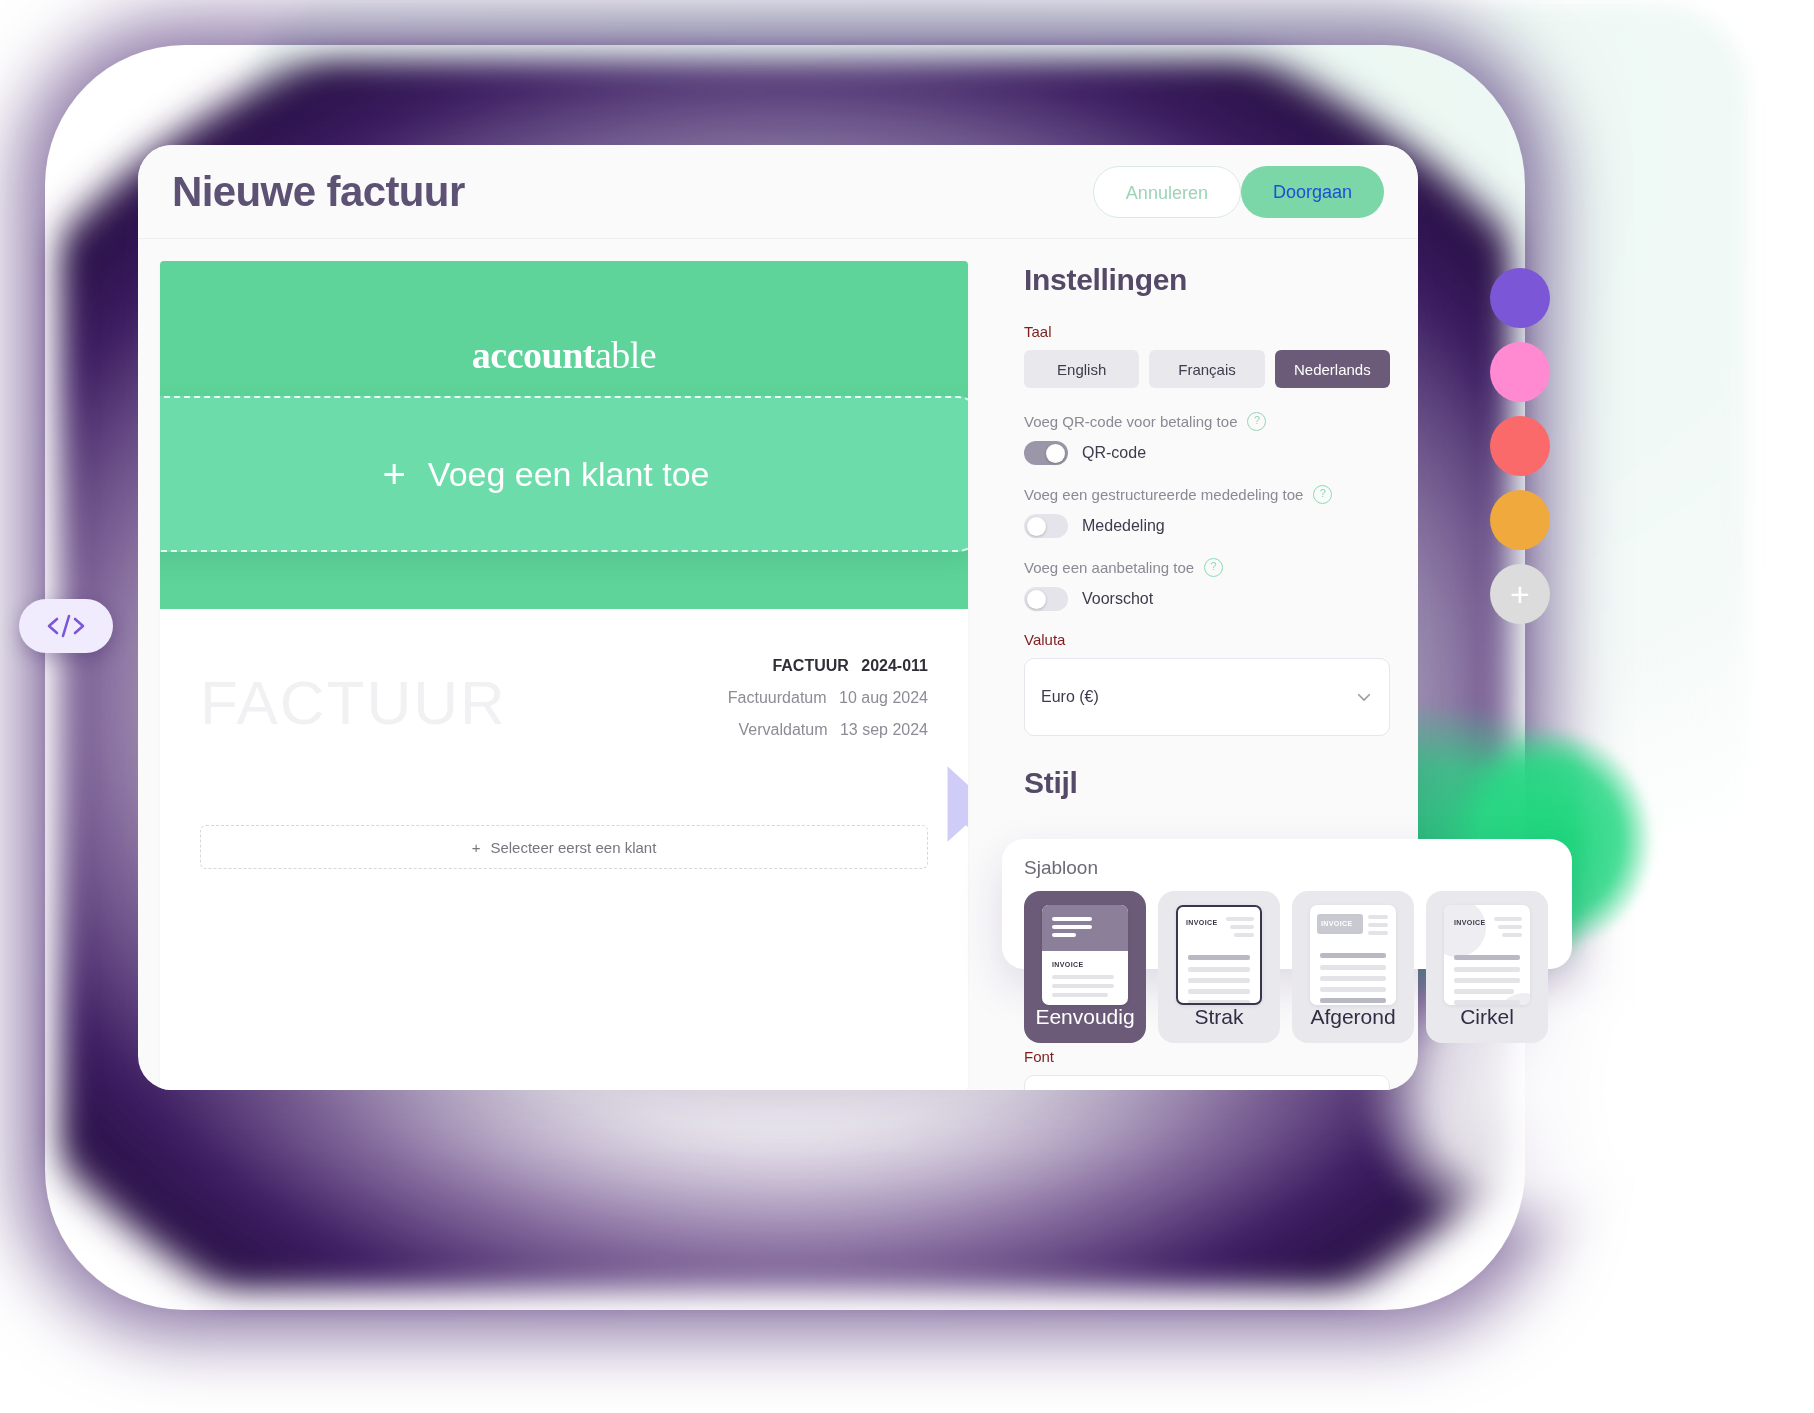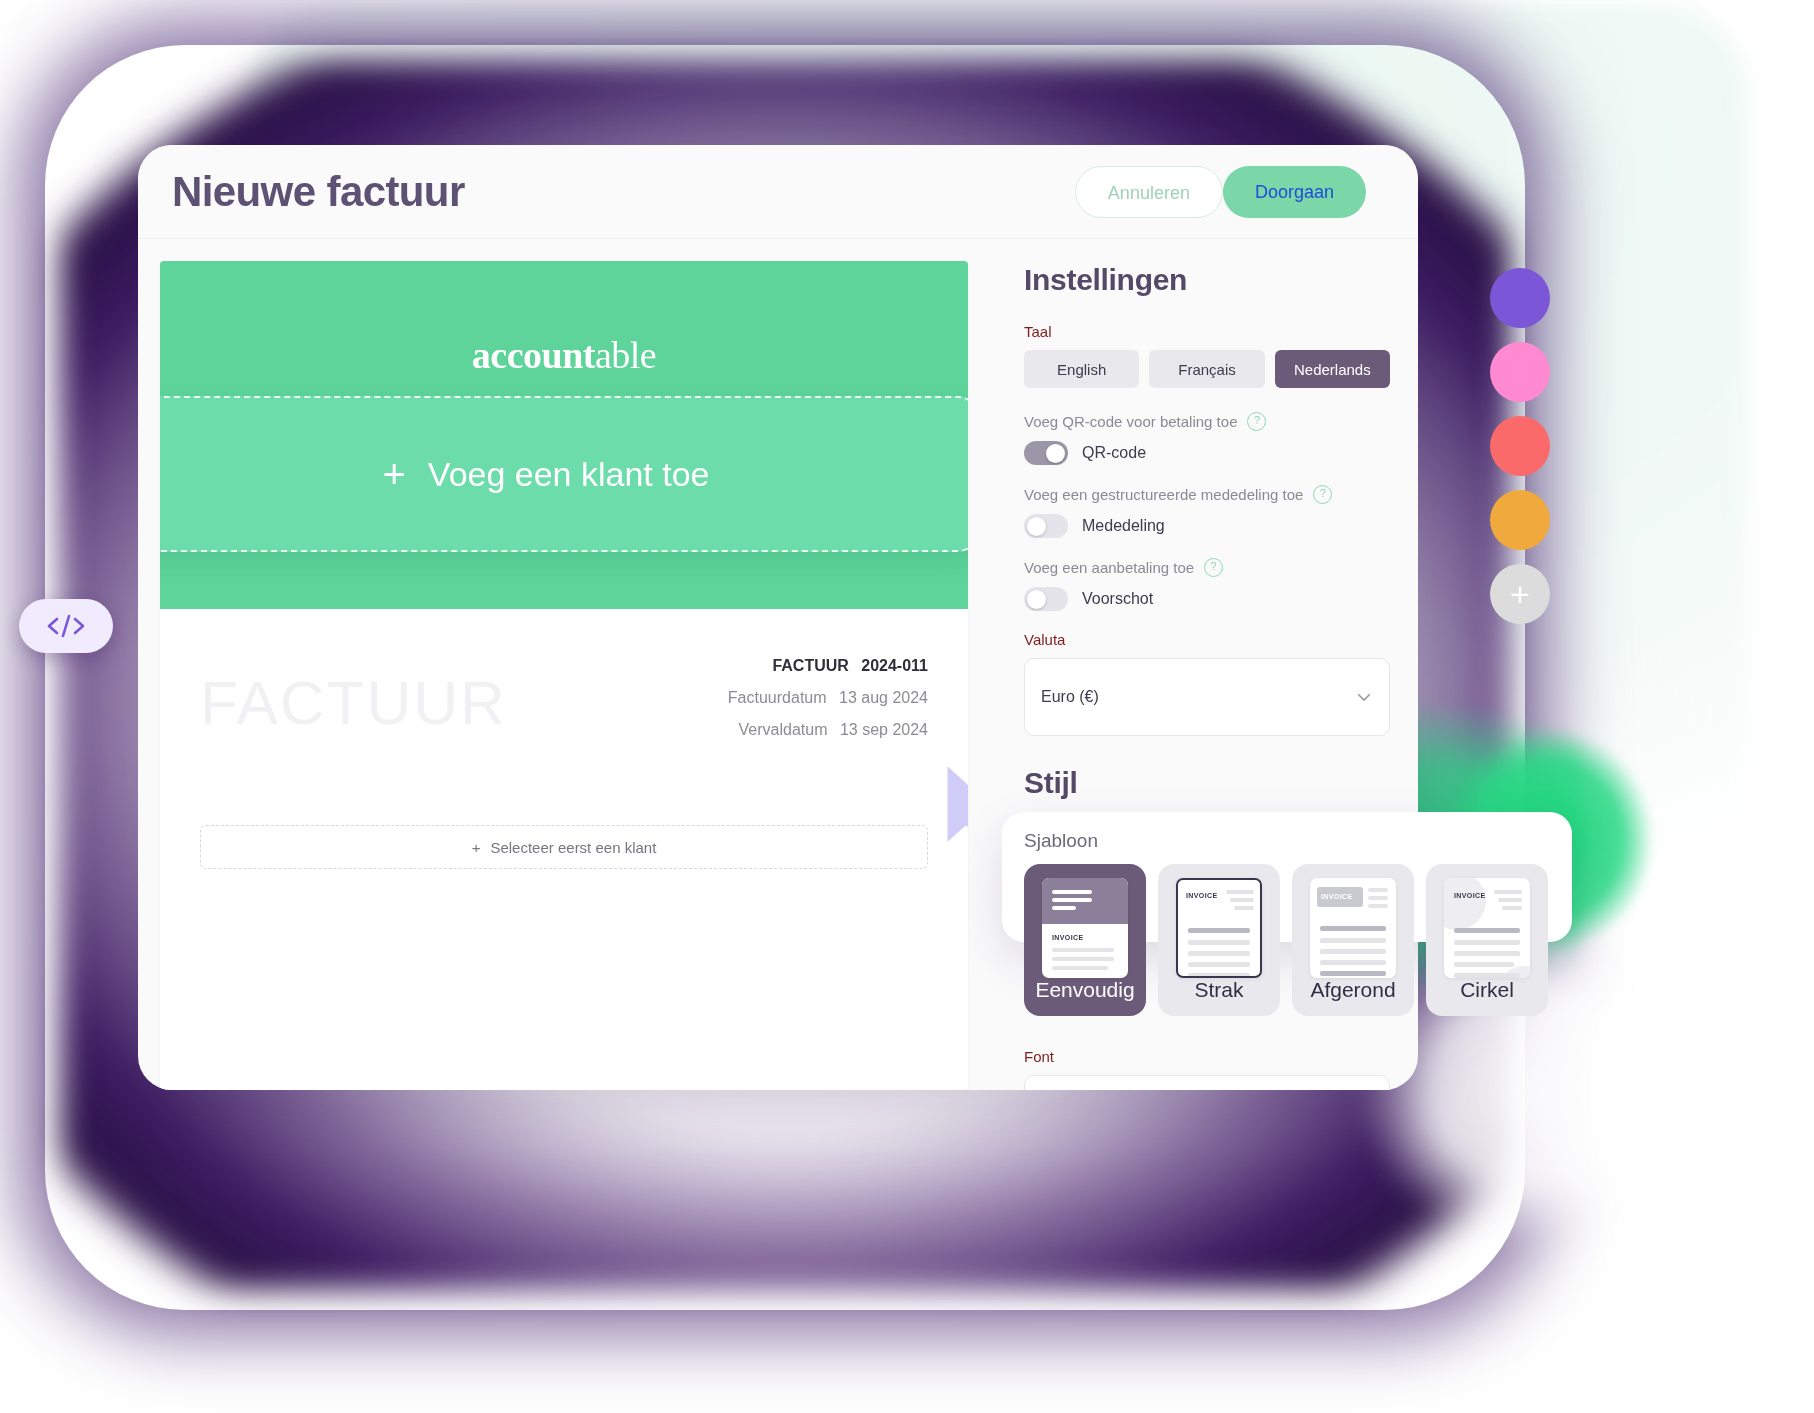--- a/index.html
+++ b/index.html
@@ -52,21 +52,21 @@
   
   .window{
     position:absolute;left:138px;top:145px;width:1280px;height:945px;
     background:#fafafb;border-radius:34px;
     box-shadow:0 26px 60px rgba(40,12,78,.22);
     overflow:hidden;
   }
   .titlebar{
     height:94px;box-sizing:border-box;
     display:flex;align-items:center;justify-content:space-between;
-    padding:0 52px 0 28px;
+    padding:0 34px 0 28px;
     border-bottom:1px solid #eeeef2;
     background:#fafafb;
   }
   .page-title{
     font-size:42px;font-weight:bold;color:#5e5274;letter-spacing:-.6px;
     margin-left:6px;
   }
   .titlebar-actions{display:flex;align-items:center;}
   .btn{
     border:none;cursor:pointer;border-radius:999px;
@@ -170,21 +170,21 @@
 
   .select{
     height:44px;border:1px solid #e6e6ec;border-radius:10px;background:#ffffff;
     display:flex;align-items:center;justify-content:space-between;
     padding:16px 16px;font-size:16px;color:#3f3a4c;cursor:pointer;
   }
   .select .chev{width:18px;height:18px;color:#9a9aa3;}
 
   
   .tpl-panel{
-    position:absolute;left:1002px;top:812px;width:570px;height:130px;
+    position:absolute;left:1002px;top:839px;width:570px;height:130px;
     background:#ffffff;border-radius:22px;
     box-shadow:0 18px 46px rgba(40,12,78,.13);
     padding:18px 22px 22px 22px;box-sizing:border-box;
     overflow:visible;
   }
   .tpl-panel .sjabloon-label{font-size:19px;color:#6b6b76;margin-bottom:12px;}
   .tpl-row{display:flex;gap:12px;}
   .tpl-card{
     width:122px;height:152px;border-radius:16px;background:#e9e9ed;
     display:flex;flex-direction:column;align-items:center;
@@ -268,21 +268,21 @@
           <div class="watermark">FACTUUR</div>
 
           <div class="inv-body">
             <div class="inv-meta">
               <div class="row head">
                 <span>FACTUUR</span>
                 <span class="v">2024-011</span>
               </div>
               <div class="row">
                 <span>Factuurdatum</span>
-                <span class="v">13 aug 2024</span>
+                <span class="v">10 aug 2024</span>
               </div>
               <div class="row">
                 <span>Vervaldatum</span>
                 <span class="v">13 sep 2024</span>
               </div>
             </div>
 
             <div class="inv-table">
               <div class="empty-row">
                 <span>+</span>

